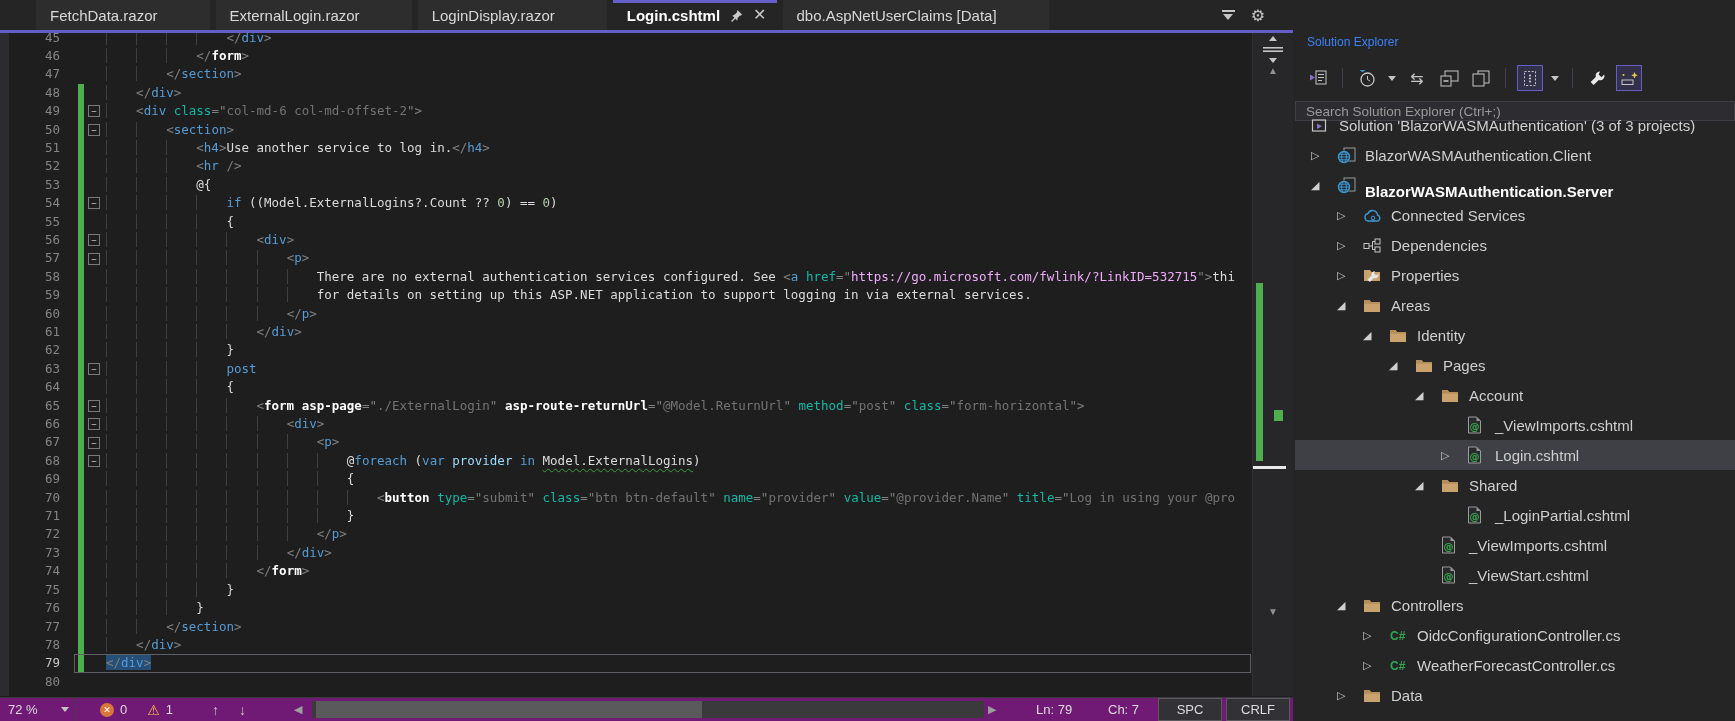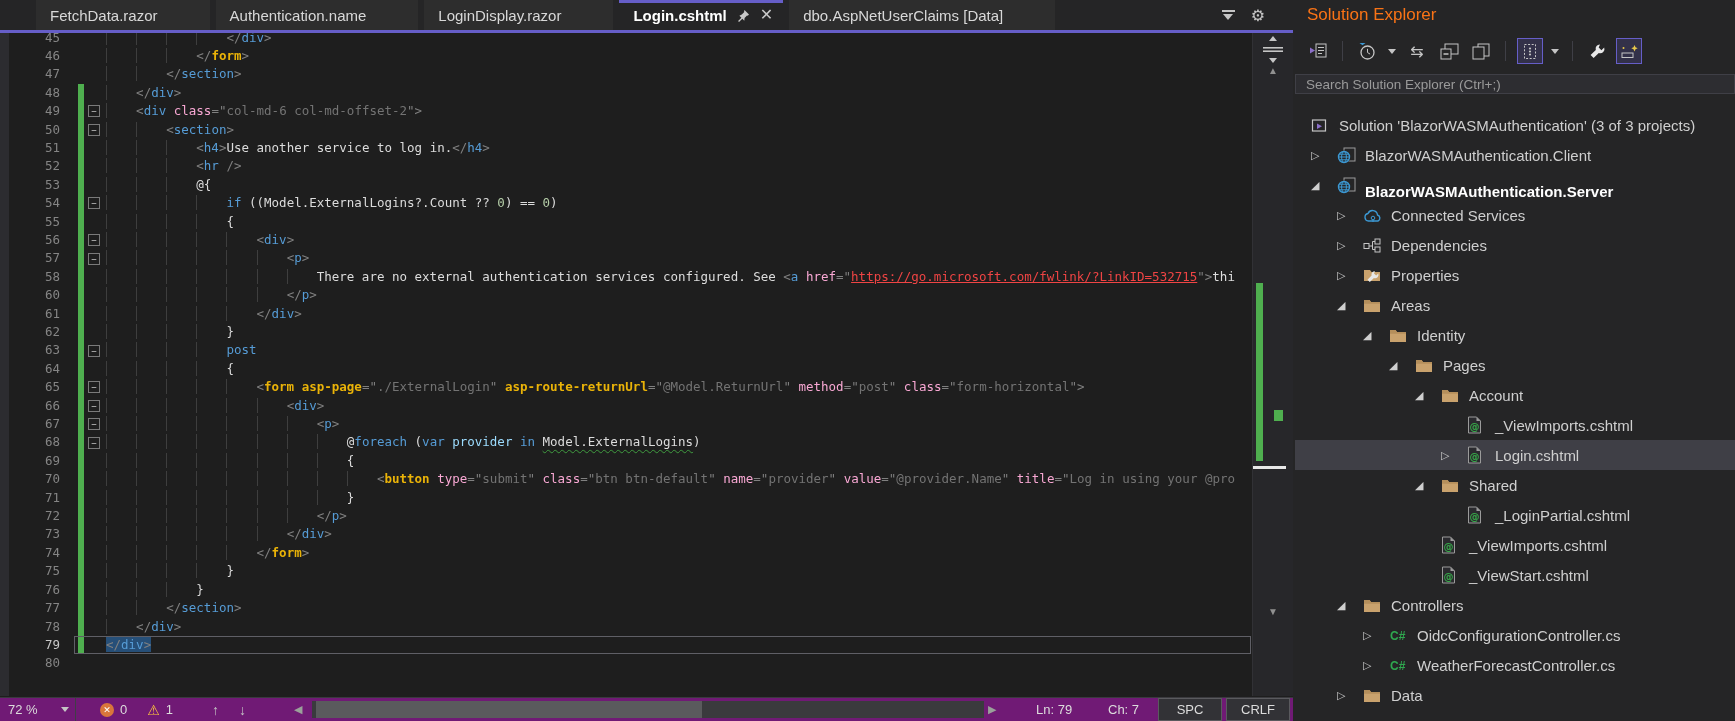--- a/index.html
+++ b/index.html
@@ -36,27 +36,27 @@
   .ln-sp1 { width:18px; flex:0 0 auto; }
   .ln-chg { width:6px; height:18.42px; flex:0 0 auto; }
   .ln-chg.on { background:#4FAF4F; }
   .ln-sp2 { width:4px; flex:0 0 auto; }
   .ln-fold { width:12px; height:12px; flex:0 0 auto; font-size:9px; line-height:10px; text-align:center; color:#C8C8C8; }
   .ln-fold.box { border:1px solid #7A7A7A; background:#1E1E1E; }
   .ln-text { margin-left:6px; white-space:pre; }
   .ind { background-image:repeating-linear-gradient(90deg, rgba(128,128,128,.33) 0 1px, transparent 1px 30.1px); }
   .tok-delim { color:#808080; }
   .tok-tag { color:#569CD6; }
-  .tok-helper { color:#eab308; font-weight:bold; }
-  .tok-attr { color:#f9a8d4; }
+  .tok-helper { color:#ffffff; font-weight:bold; }
+  .tok-attr { color:#14b8a6; }
   .tok-val { color:#737373; }
   .tok-txt { color:#DCDCDC; }
   .tok-kw { color:#569CD6; }
   .tok-num { color:#B5CEA8; }
-  .tok-link { color:#ef4444; text-decoration:underline; }
+  .tok-link { color:#f0abfc; }
   .tok-razor { color:#DCDCDC; }
   .tok-local { color:#9CDCFE; }
   .tok-err { color:#DCDCDC; text-decoration:underline wavy #3F9B3F; text-decoration-thickness:1px; text-underline-offset:3px; }
   .tok-match { background:#264F78; }
   .code-line.active .ln-num { color:#C8C8C8; }
   .code-line.active::before { content:""; position:absolute; left:74px; right:1px; top:0; bottom:0;
                               border:1px solid #5F5F66; pointer-events:none; }
 
   
   #vscroll { position:absolute; left:1252px; top:0; width:41px; height:663px; background:#27272A; border-left:1px solid #313135; }
@@ -84,21 +84,21 @@
   #hscroll-thumb { position:absolute; left:4px; top:0; width:386px; height:17px; background:#5A5A5D; }
   #hscroll-right { left:988px; color:#9AA09A; font-size:11px; }
   #ln-ind { left:1036px; }
   #ch-ind { left:1108px; }
   .sb-cell { justify-content:center; border:1px solid #5A5A5E; background:#323236; }
   #spc-ind { left:1158px; width:64px; }
   #eol-ind { left:1226px; width:64px; }
 
   
   #sepanel { position:absolute; left:1295px; top:0; width:440px; height:721px; background:#252526; overflow:hidden; }
-  #se-title { height:30px; display:flex; align-items:center; padding-left:12px; color:#f97316; font-size:17px; }
+  #se-title { height:30px; display:flex; align-items:center; padding-left:12px; color:#3b82f6; font-size:12px;margin-top:27px; }
   #se-toolbar { height:42px; display:flex; align-items:center; padding-left:10px; gap:6px; }
   .tbtn { display:inline-flex; align-items:center; justify-content:center; width:26px; height:26px; color:#C5C5C5; }
   .tbtn.active { border:1px solid var(--accent); background:rgba(104,97,201,.22); }
   .tb-sep { width:1px; height:20px; background:#3F3F46; margin:0 5px; }
   .tb-caret { width:0; height:0; border-left:4px solid transparent; border-right:4px solid transparent;
               border-top:5px solid #C5C5C5; margin:0 2px; }
   .sync-glyph { font-size:16px; color:#C5C5C5; }
   #se-search { margin:2px 0 0 0; height:20px; position:relative; }
   #se-search input { width:100%; height:100%; background:#2D2D31; border:1px solid #3F3F46; color:#9A9A9A;
                      font-size:13.5px; padding-left:10px; font-family:"Liberation Sans", sans-serif; }
@@ -114,21 +114,21 @@
 </style>
 </head>
 <body>
 
 <div id="editor">
   <div id="tabbar">
       <div class="tab">
         <span class="tab-label">FetchData.razor</span>
       </div>
       <div class="tab">
-        <span class="tab-label">Authentication.name</span>
+        <span class="tab-label">ExternalLogin.razor</span>
       </div>
       <div class="tab">
         <span class="tab-label">LoginDisplay.razor</span>
       </div>
       <div class="tab active">
         <span class="tab-label">Login.cshtml</span>
         <span class="pin">
           <svg width="13" height="13" viewBox="0 0 13 13">
             <path d="M7.5 1l4.5 4.5-1.3 1.3-.7-.3L7.6 9l-.3 2.7-2-2L2 13l-.9-.9 3.3-3.3-2-2L4.8 5.4l2.5-2.4-.3-.7z" fill="#C8C8C8"></path>
           </svg>
@@ -158,20 +158,21 @@
         <div class="code-line"><span class="ln-num">49</span><span class="ln-sp1"></span><span class="ln-chg on"></span><span class="ln-sp2"></span><span class="ln-fold box">−</span><span class="ln-text"><span class="ind">    </span><span class="tok-delim">&lt;</span><span class="tok-tag">div</span><span class="tok-txt"> </span><span class="tok-attr">class</span><span class="tok-delim">="</span><span class="tok-val">col-md-6 col-md-offset-2</span><span class="tok-delim">"&gt;</span></span></div>
         <div class="code-line"><span class="ln-num">50</span><span class="ln-sp1"></span><span class="ln-chg on"></span><span class="ln-sp2"></span><span class="ln-fold box">−</span><span class="ln-text"><span class="ind">        </span><span class="tok-delim">&lt;</span><span class="tok-tag">section</span><span class="tok-delim">&gt;</span></span></div>
         <div class="code-line"><span class="ln-num">51</span><span class="ln-sp1"></span><span class="ln-chg on"></span><span class="ln-sp2"></span><span class="ln-fold"></span><span class="ln-text"><span class="ind">            </span><span class="tok-delim">&lt;</span><span class="tok-tag">h4</span><span class="tok-delim">&gt;</span><span class="tok-txt">Use another service to log in.</span><span class="tok-delim">&lt;/</span><span class="tok-tag">h4</span><span class="tok-delim">&gt;</span></span></div>
         <div class="code-line"><span class="ln-num">52</span><span class="ln-sp1"></span><span class="ln-chg on"></span><span class="ln-sp2"></span><span class="ln-fold"></span><span class="ln-text"><span class="ind">            </span><span class="tok-delim">&lt;</span><span class="tok-tag">hr</span><span class="tok-txt"> </span><span class="tok-delim">/&gt;</span></span></div>
         <div class="code-line"><span class="ln-num">53</span><span class="ln-sp1"></span><span class="ln-chg on"></span><span class="ln-sp2"></span><span class="ln-fold"></span><span class="ln-text"><span class="ind">            </span><span class="tok-razor">@{</span></span></div>
         <div class="code-line"><span class="ln-num">54</span><span class="ln-sp1"></span><span class="ln-chg on"></span><span class="ln-sp2"></span><span class="ln-fold box">−</span><span class="ln-text"><span class="ind">                </span><span class="tok-kw">if</span><span class="tok-txt"> ((Model.ExternalLogins?.Count ?? </span><span class="tok-num">0</span><span class="tok-txt">) == </span><span class="tok-num">0</span><span class="tok-txt">)</span></span></div>
         <div class="code-line"><span class="ln-num">55</span><span class="ln-sp1"></span><span class="ln-chg on"></span><span class="ln-sp2"></span><span class="ln-fold"></span><span class="ln-text"><span class="ind">                </span><span class="tok-txt">{</span></span></div>
         <div class="code-line"><span class="ln-num">56</span><span class="ln-sp1"></span><span class="ln-chg on"></span><span class="ln-sp2"></span><span class="ln-fold box">−</span><span class="ln-text"><span class="ind">                    </span><span class="tok-delim">&lt;</span><span class="tok-tag">div</span><span class="tok-delim">&gt;</span></span></div>
         <div class="code-line"><span class="ln-num">57</span><span class="ln-sp1"></span><span class="ln-chg on"></span><span class="ln-sp2"></span><span class="ln-fold box">−</span><span class="ln-text"><span class="ind">                        </span><span class="tok-delim">&lt;</span><span class="tok-tag">p</span><span class="tok-delim">&gt;</span></span></div>
         <div class="code-line"><span class="ln-num">58</span><span class="ln-sp1"></span><span class="ln-chg on"></span><span class="ln-sp2"></span><span class="ln-fold"></span><span class="ln-text"><span class="ind">                            </span><span class="tok-txt">There are no external authentication services configured. See </span><span class="tok-delim">&lt;</span><span class="tok-tag">a</span><span class="tok-txt"> </span><span class="tok-attr">href</span><span class="tok-delim">="</span><span class="tok-link">https://go.microsoft.com/fwlink/?LinkID=532715</span><span class="tok-delim">"&gt;</span><span class="tok-txt">thi</span></span></div>
+        <div class="code-line"><span class="ln-num">59</span><span class="ln-sp1"></span><span class="ln-chg on"></span><span class="ln-sp2"></span><span class="ln-fold"></span><span class="ln-text"><span class="ind">                            </span><span class="tok-txt">for details on setting up this ASP.NET application to support logging in via external services.</span></span></div>
         <div class="code-line"><span class="ln-num">60</span><span class="ln-sp1"></span><span class="ln-chg on"></span><span class="ln-sp2"></span><span class="ln-fold"></span><span class="ln-text"><span class="ind">                        </span><span class="tok-delim">&lt;/</span><span class="tok-tag">p</span><span class="tok-delim">&gt;</span></span></div>
         <div class="code-line"><span class="ln-num">61</span><span class="ln-sp1"></span><span class="ln-chg on"></span><span class="ln-sp2"></span><span class="ln-fold"></span><span class="ln-text"><span class="ind">                    </span><span class="tok-delim">&lt;/</span><span class="tok-tag">div</span><span class="tok-delim">&gt;</span></span></div>
         <div class="code-line"><span class="ln-num">62</span><span class="ln-sp1"></span><span class="ln-chg on"></span><span class="ln-sp2"></span><span class="ln-fold"></span><span class="ln-text"><span class="ind">                </span><span class="tok-txt">}</span></span></div>
         <div class="code-line"><span class="ln-num">63</span><span class="ln-sp1"></span><span class="ln-chg on"></span><span class="ln-sp2"></span><span class="ln-fold box">−</span><span class="ln-text"><span class="ind">                </span><span class="tok-kw">post</span></span></div>
         <div class="code-line"><span class="ln-num">64</span><span class="ln-sp1"></span><span class="ln-chg on"></span><span class="ln-sp2"></span><span class="ln-fold"></span><span class="ln-text"><span class="ind">                </span><span class="tok-txt">{</span></span></div>
         <div class="code-line"><span class="ln-num">65</span><span class="ln-sp1"></span><span class="ln-chg on"></span><span class="ln-sp2"></span><span class="ln-fold box">−</span><span class="ln-text"><span class="ind">                    </span><span class="tok-delim">&lt;</span><span class="tok-helper">form</span><span class="tok-txt"> </span><span class="tok-helper">asp-page</span><span class="tok-delim">="</span><span class="tok-val">./ExternalLogin</span><span class="tok-delim">"</span><span class="tok-txt"> </span><span class="tok-helper">asp-route-returnUrl</span><span class="tok-delim">="</span><span class="tok-val">@Model.ReturnUrl</span><span class="tok-delim">"</span><span class="tok-txt"> </span><span class="tok-attr">method</span><span class="tok-delim">="</span><span class="tok-val">post</span><span class="tok-delim">"</span><span class="tok-txt"> </span><span class="tok-attr">class</span><span class="tok-delim">="</span><span class="tok-val">form-horizontal</span><span class="tok-delim">"&gt;</span></span></div>
         <div class="code-line"><span class="ln-num">66</span><span class="ln-sp1"></span><span class="ln-chg on"></span><span class="ln-sp2"></span><span class="ln-fold box">−</span><span class="ln-text"><span class="ind">                        </span><span class="tok-delim">&lt;</span><span class="tok-tag">div</span><span class="tok-delim">&gt;</span></span></div>
         <div class="code-line"><span class="ln-num">67</span><span class="ln-sp1"></span><span class="ln-chg on"></span><span class="ln-sp2"></span><span class="ln-fold box">−</span><span class="ln-text"><span class="ind">                            </span><span class="tok-delim">&lt;</span><span class="tok-tag">p</span><span class="tok-delim">&gt;</span></span></div>
         <div class="code-line"><span class="ln-num">68</span><span class="ln-sp1"></span><span class="ln-chg on"></span><span class="ln-sp2"></span><span class="ln-fold box">−</span><span class="ln-text"><span class="ind">                                </span><span class="tok-razor">@</span><span class="tok-kw">foreach</span><span class="tok-txt"> (</span><span class="tok-kw">var</span><span class="tok-txt"> </span><span class="tok-local">provider</span><span class="tok-txt"> </span><span class="tok-kw">in</span><span class="tok-txt"> </span><span class="tok-err">Model.ExternalLogins</span><span class="tok-txt">)</span></span></div>
         <div class="code-line"><span class="ln-num">69</span><span class="ln-sp1"></span><span class="ln-chg on"></span><span class="ln-sp2"></span><span class="ln-fold"></span><span class="ln-text"><span class="ind">                                </span><span class="tok-txt">{</span></span></div>

